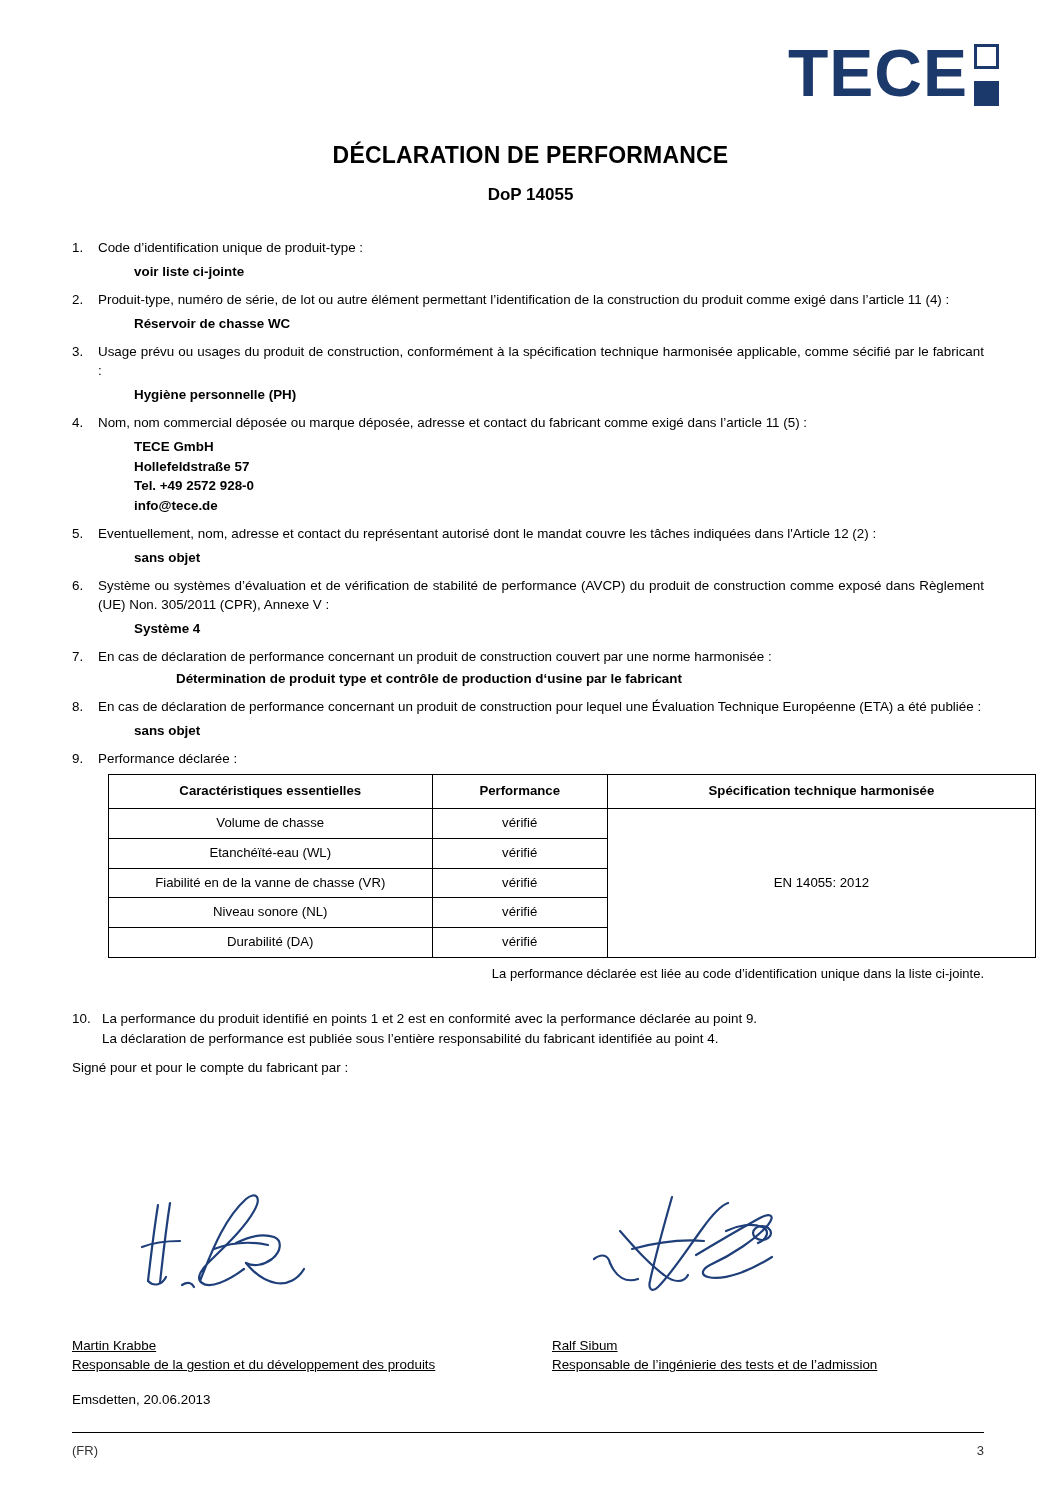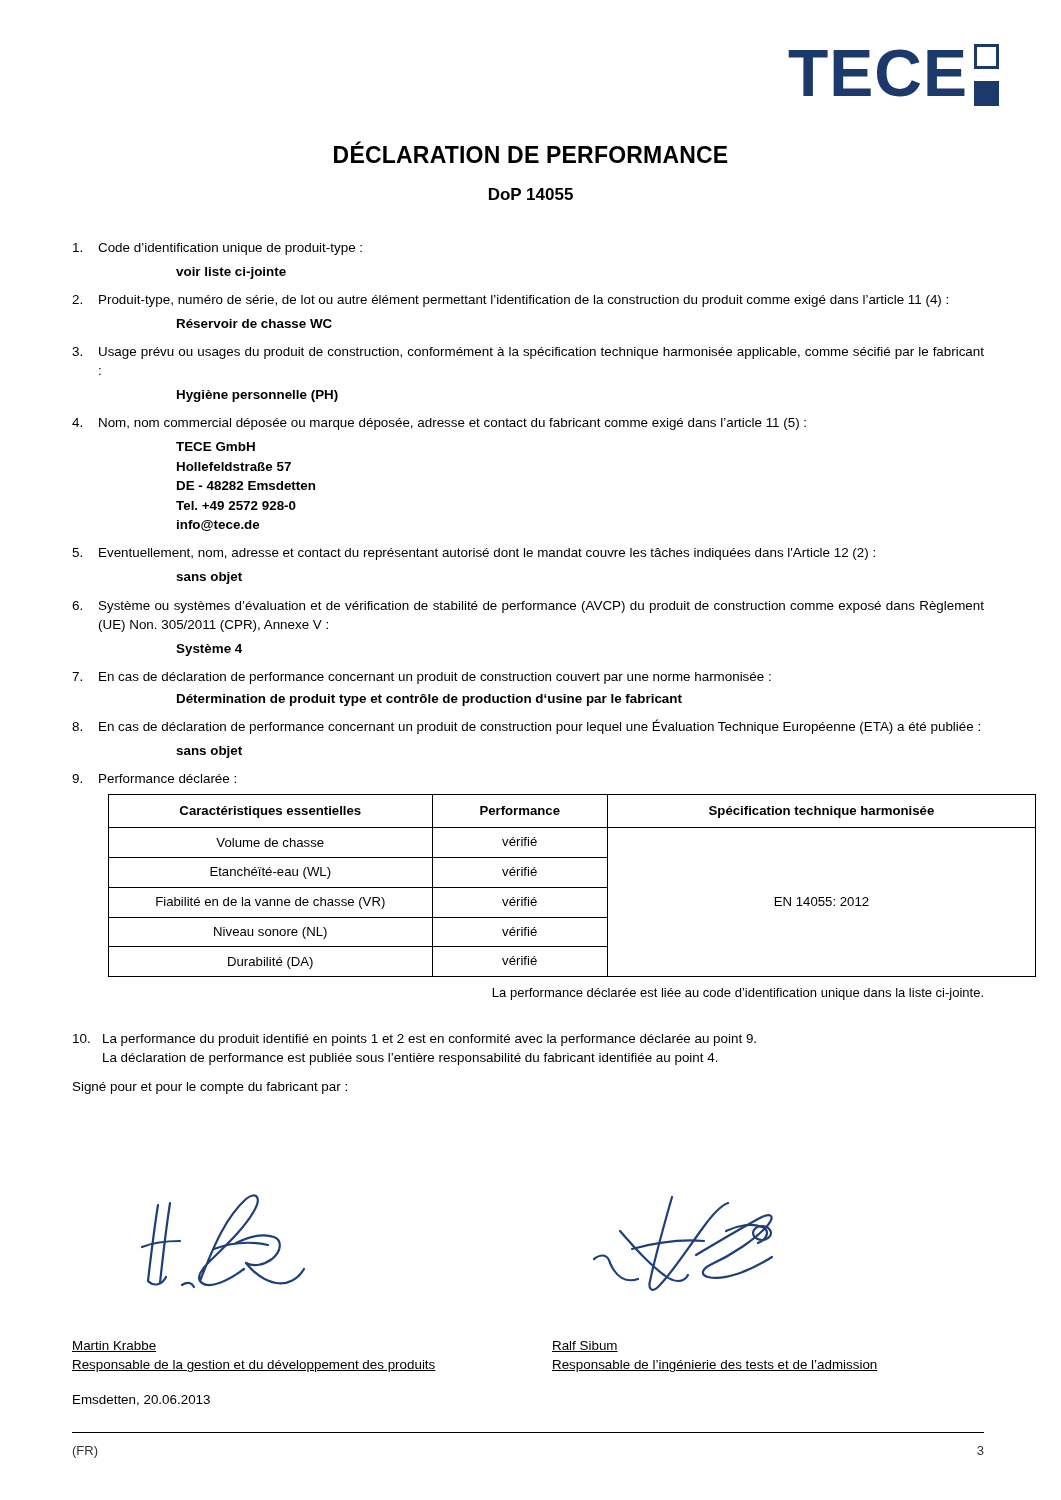--- a/index.html
+++ b/index.html
@@ -98,21 +98,21 @@
   }
   .clause .body {
     flex: 1 1 auto;
   }
   .clause .txt {
     text-align: justify;
   }
   .answer {
     font-weight: bold;
     margin-top: 5px;
-    margin-left: 78px;
+    margin-left: 36px;
   }
   .answer-block div {
     font-weight: bold;
     line-height: 1.45;
   }
   .bold-inline {
     font-weight: bold;
     margin-left: 78px;
     margin-top: 3px;
   }
@@ -285,21 +285,20 @@
       </div>
     </div>
 
     <div class="clause">
       <div class="num">4.</div>
       <div class="body">
         <div class="txt">Nom, nom commercial déposée ou marque déposée, adresse et contact du fabricant comme exigé dans l’article 11 (5) :</div>
         <div class="answer answer-block">
           <div>TECE GmbH</div>
           <div>Hollefeldstraße 57</div>
-          <div>DE - 48282 Emsdetten</div>
           <div>Tel. +49 2572 928-0</div>
           <div>info@tece.de</div>
         </div>
       </div>
     </div>
 
     <div class="clause">
       <div class="num">5.</div>
       <div class="body">
         <div class="txt">Eventuellement, nom, adresse et contact du représentant autorisé dont le mandat couvre les tâches indiquées dans l'Article 12 (2) :</div>

